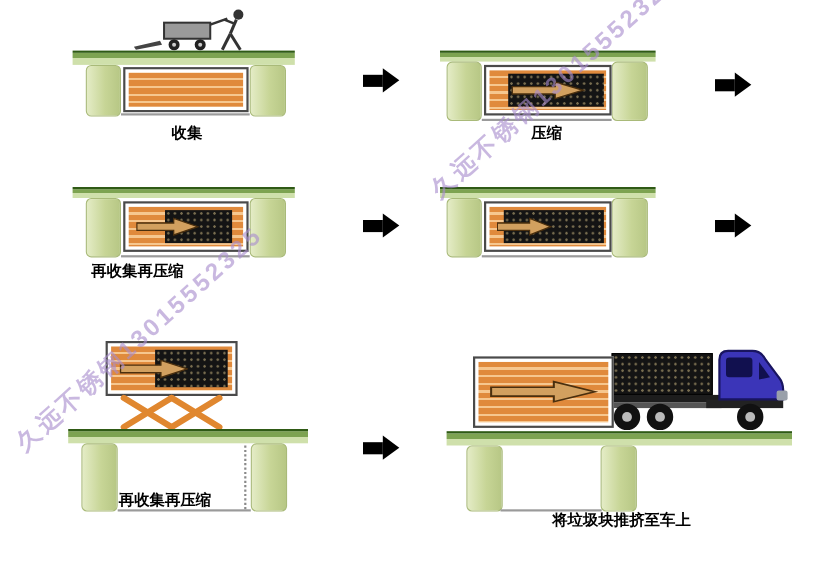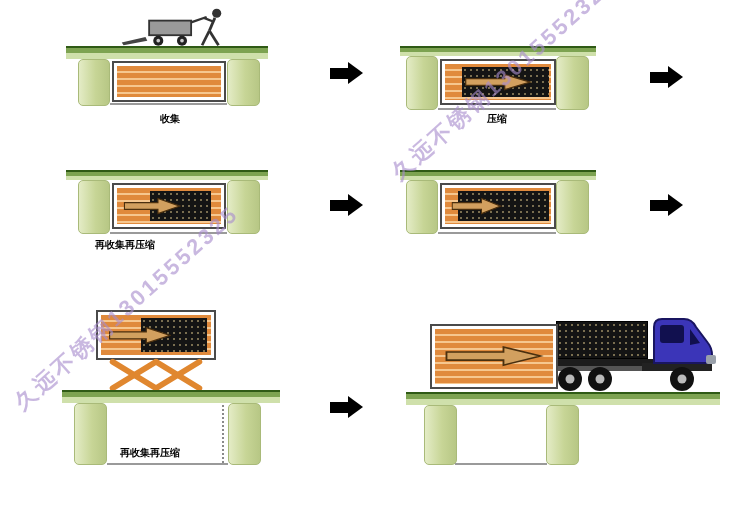--- a/index.html
+++ b/index.html
@@ -9,21 +9,21 @@
   .ground { background:linear-gradient(to bottom,#7da351 0 45%,#cfe0ab 45% 100%); border-top:2px solid #2f5a15; }
   .wall { background:linear-gradient(90deg,#e4ecc6,#c7d596 55%,#b7c785); border:1px solid #a9ba79; border-radius:5px; }
   .cbox { border:2px solid #4a4a4a; background:#fff; padding:3px; }
   .cfill { position:relative; width:100%; height:100%; overflow:hidden;
            background:repeating-linear-gradient(to bottom,#e08a3c 0 5px,#f6c78f 5px 7px); }
   .trash { position:absolute; background-color:#141414;
            background-image:radial-gradient(rgba(205,185,130,.55) 1px,transparent 1.3px);
            background-size:6px 6px; }
   .pit-floor { background:#9a9a9a; }
   .dotline { border-left:2px dotted #8a8a8a; width:0; }
-  .label { font-weight:bold; font-size:10px; color:#000; text-align:center; white-space:nowrap; }
+  .label { font-weight:bold; font-size:14px; color:#000; text-align:center; white-space:nowrap; }
   .flow { display:flex; align-items:center; }
   .flow .shaft { width:18px; height:11px; background:#000; }
   .flow .head { width:0; height:0; border-top:11px solid transparent; border-bottom:11px solid transparent; border-left:15px solid #000; }
   .wm { position:absolute; color:rgba(168,140,205,.62); font-size:22px; font-weight:bold;
         letter-spacing:3px; white-space:nowrap; transform-origin:0 0; transform:rotate(-42deg);
         pointer-events:none; z-index:9; }
   svg { display:block; }
 </style>
 </head>
 <body>
@@ -167,17 +167,18 @@
 
   <div class="abs trash" style="left:556px;top:321px;width:92px;height:38px;border:1px solid #000;"></div>
 
   <div class="abs cbox" style="left:430px;top:324px;width:128px;height:65px;">
     <div class="cfill">
       <svg class="abs" style="left:8%;top:28%;width:84%;height:44%;" viewBox="0 0 80 24" preserveAspectRatio="none">
         <path d="M2 8 H48 V3 L78 12 L48 21 V16 H2 Z" fill="#d2a05f" stroke="#4a2f0e" stroke-width="1.5"></path>
       </svg>
     </div>
   </div>
+  <div class="abs label" style="left:435px;top:464px;width:260px;">将垃圾块推挤至车上</div>
 
   <div class="wm" style="left:385px;top:165px;">久远不锈钢13015552325</div>
   <div class="wm" style="left:8px;top:395px;">久远不锈钢13015552325</div>
 
 </div>
 
 </body></html>

